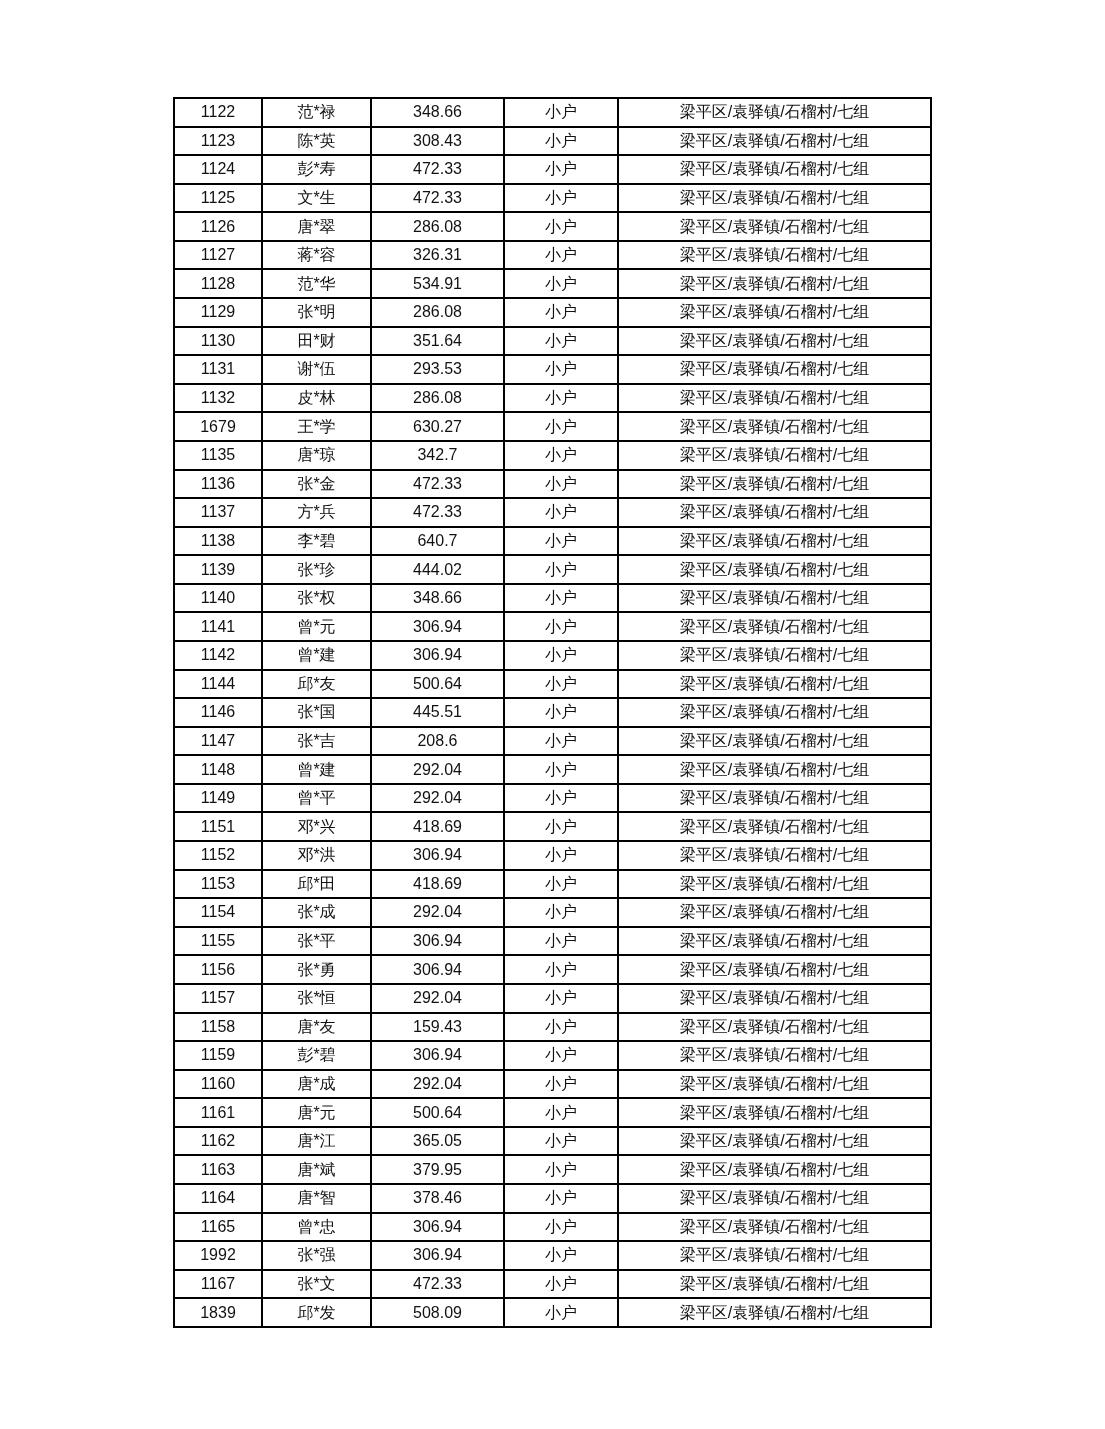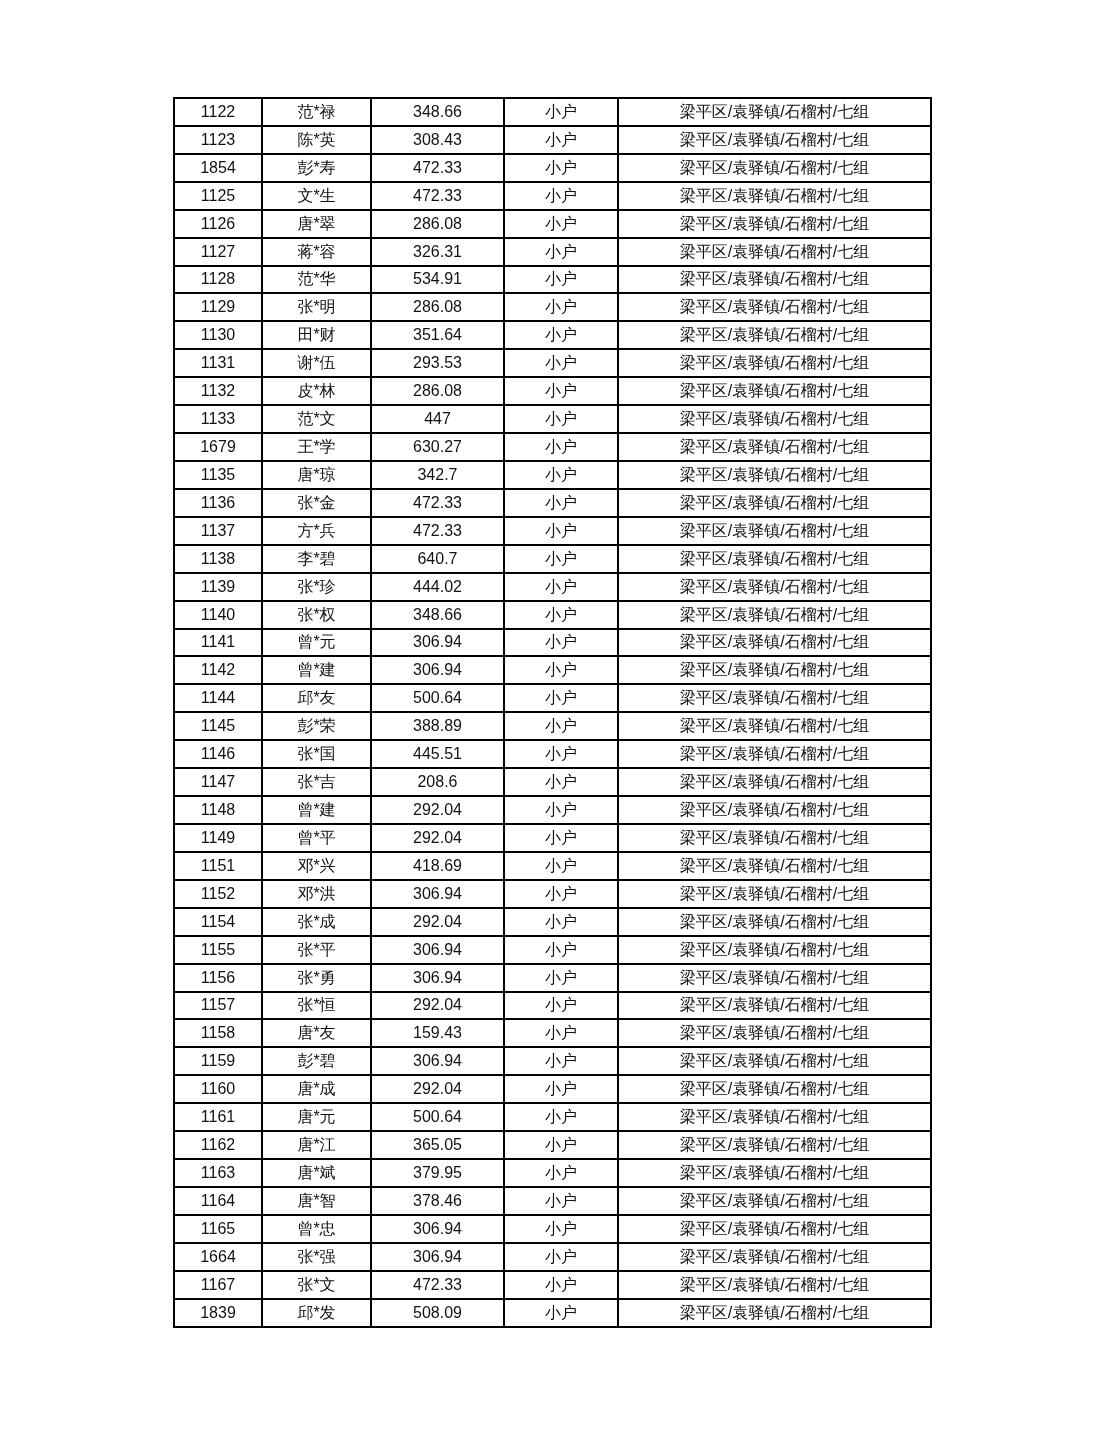--- a/index.html
+++ b/index.html
@@ -70,21 +70,21 @@
         <td data-name="cell-address">梁平区/袁驿镇/石榴村/七组</td>
       </tr>
       <tr data-name="table-row">
         <td data-name="cell-id">1123</td>
         <td data-name="cell-name">陈*英</td>
         <td data-name="cell-amount">308.43</td>
         <td data-name="cell-type">小户</td>
         <td data-name="cell-address">梁平区/袁驿镇/石榴村/七组</td>
       </tr>
       <tr data-name="table-row">
-        <td data-name="cell-id">1854</td>
+        <td data-name="cell-id">1124</td>
         <td data-name="cell-name">彭*寿</td>
         <td data-name="cell-amount">472.33</td>
         <td data-name="cell-type">小户</td>
         <td data-name="cell-address">梁平区/袁驿镇/石榴村/七组</td>
       </tr>
       <tr data-name="table-row">
         <td data-name="cell-id">1125</td>
         <td data-name="cell-name">文*生</td>
         <td data-name="cell-amount">472.33</td>
         <td data-name="cell-type">小户</td>
@@ -133,27 +133,20 @@
         <td data-name="cell-address">梁平区/袁驿镇/石榴村/七组</td>
       </tr>
       <tr data-name="table-row">
         <td data-name="cell-id">1132</td>
         <td data-name="cell-name">皮*林</td>
         <td data-name="cell-amount">286.08</td>
         <td data-name="cell-type">小户</td>
         <td data-name="cell-address">梁平区/袁驿镇/石榴村/七组</td>
       </tr>
       <tr data-name="table-row">
-        <td data-name="cell-id">1133</td>
-        <td data-name="cell-name">范*文</td>
-        <td data-name="cell-amount">447</td>
-        <td data-name="cell-type">小户</td>
-        <td data-name="cell-address">梁平区/袁驿镇/石榴村/七组</td>
-      </tr>
-      <tr data-name="table-row">
         <td data-name="cell-id">1679</td>
         <td data-name="cell-name">王*学</td>
         <td data-name="cell-amount">630.27</td>
         <td data-name="cell-type">小户</td>
         <td data-name="cell-address">梁平区/袁驿镇/石榴村/七组</td>
       </tr>
       <tr data-name="table-row">
         <td data-name="cell-id">1135</td>
         <td data-name="cell-name">唐*琼</td>
         <td data-name="cell-amount">342.7</td>
@@ -210,27 +203,20 @@
         <td data-name="cell-address">梁平区/袁驿镇/石榴村/七组</td>
       </tr>
       <tr data-name="table-row">
         <td data-name="cell-id">1144</td>
         <td data-name="cell-name">邱*友</td>
         <td data-name="cell-amount">500.64</td>
         <td data-name="cell-type">小户</td>
         <td data-name="cell-address">梁平区/袁驿镇/石榴村/七组</td>
       </tr>
       <tr data-name="table-row">
-        <td data-name="cell-id">1145</td>
-        <td data-name="cell-name">彭*荣</td>
-        <td data-name="cell-amount">388.89</td>
-        <td data-name="cell-type">小户</td>
-        <td data-name="cell-address">梁平区/袁驿镇/石榴村/七组</td>
-      </tr>
-      <tr data-name="table-row">
         <td data-name="cell-id">1146</td>
         <td data-name="cell-name">张*国</td>
         <td data-name="cell-amount">445.51</td>
         <td data-name="cell-type">小户</td>
         <td data-name="cell-address">梁平区/袁驿镇/石榴村/七组</td>
       </tr>
       <tr data-name="table-row">
         <td data-name="cell-id">1147</td>
         <td data-name="cell-name">张*吉</td>
         <td data-name="cell-amount">208.6</td>
@@ -259,20 +245,27 @@
         <td data-name="cell-address">梁平区/袁驿镇/石榴村/七组</td>
       </tr>
       <tr data-name="table-row">
         <td data-name="cell-id">1152</td>
         <td data-name="cell-name">邓*洪</td>
         <td data-name="cell-amount">306.94</td>
         <td data-name="cell-type">小户</td>
         <td data-name="cell-address">梁平区/袁驿镇/石榴村/七组</td>
       </tr>
       <tr data-name="table-row">
+        <td data-name="cell-id">1153</td>
+        <td data-name="cell-name">邱*田</td>
+        <td data-name="cell-amount">418.69</td>
+        <td data-name="cell-type">小户</td>
+        <td data-name="cell-address">梁平区/袁驿镇/石榴村/七组</td>
+      </tr>
+      <tr data-name="table-row">
         <td data-name="cell-id">1154</td>
         <td data-name="cell-name">张*成</td>
         <td data-name="cell-amount">292.04</td>
         <td data-name="cell-type">小户</td>
         <td data-name="cell-address">梁平区/袁驿镇/石榴村/七组</td>
       </tr>
       <tr data-name="table-row">
         <td data-name="cell-id">1155</td>
         <td data-name="cell-name">张*平</td>
         <td data-name="cell-amount">306.94</td>
@@ -343,21 +336,21 @@
         <td data-name="cell-address">梁平区/袁驿镇/石榴村/七组</td>
       </tr>
       <tr data-name="table-row">
         <td data-name="cell-id">1165</td>
         <td data-name="cell-name">曾*忠</td>
         <td data-name="cell-amount">306.94</td>
         <td data-name="cell-type">小户</td>
         <td data-name="cell-address">梁平区/袁驿镇/石榴村/七组</td>
       </tr>
       <tr data-name="table-row">
-        <td data-name="cell-id">1664</td>
+        <td data-name="cell-id">1992</td>
         <td data-name="cell-name">张*强</td>
         <td data-name="cell-amount">306.94</td>
         <td data-name="cell-type">小户</td>
         <td data-name="cell-address">梁平区/袁驿镇/石榴村/七组</td>
       </tr>
       <tr data-name="table-row">
         <td data-name="cell-id">1167</td>
         <td data-name="cell-name">张*文</td>
         <td data-name="cell-amount">472.33</td>
         <td data-name="cell-type">小户</td>

